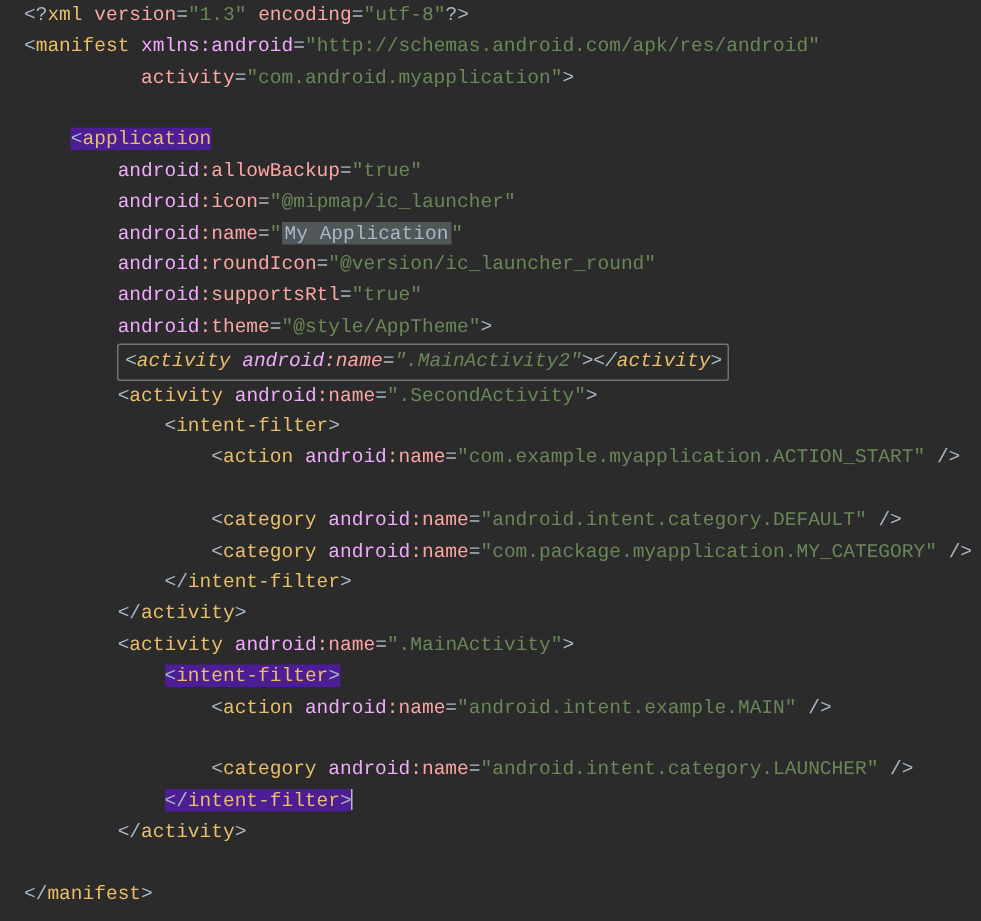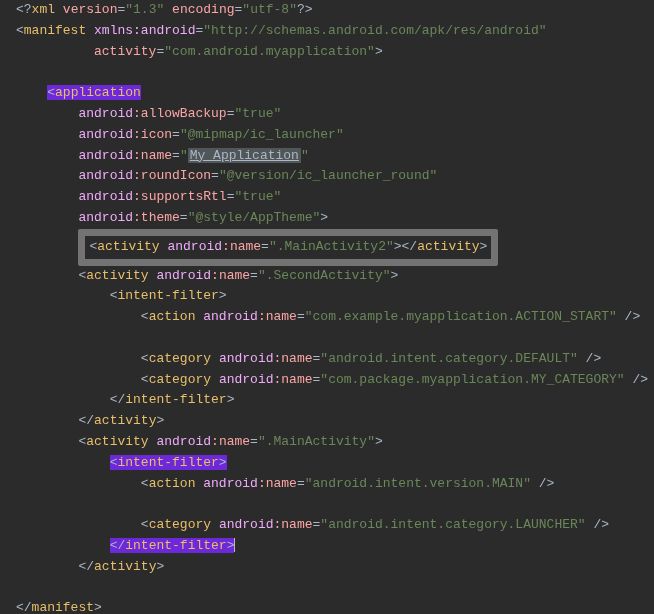--- a/index.html
+++ b/index.html
@@ -18,28 +18,29 @@
     padding: 0 8px 0 16px;
   }
   .line {
     white-space: pre;
     min-height: 20px;
   }
   .tag { color: #e8bf6a; }
   .attr { color: #fca5a5; }
   .ns { color: #f0abfc; }
   .val { color: #6a8759; }
-  .val-hl { background: #515658; color: #a9b7c6; padding: 0 2px; text-decoration: underline; }
+  .val-hl { background: #515658; color: #a9b7c6; padding: 0 2px; }
   .punct { color: #a9b7c6; }
-  .hl-yellow { background: #6d28d9; }
+  .hl-yellow { background: #4c1d95; }
   .hl-box {
-    border: 7px solid #737373;
+    border: 1px solid #737373;
     padding: 1px 4px;
     display: inline-block;
     border-radius: 2px;
+    font-style: italic;
   }
   .cursor {
     border-left: 1px solid #bbbbbb;
     display:inline-block;
     height:14px;
     vertical-align:middle;
   }
 </style>
 </head>
 <body>
@@ -83,21 +84,21 @@
 <div class="line">                <span class="punct">&lt;</span><span class="tag">category</span> <span class="ns">android</span><span class="attr">:</span><span class="attr">name</span><span class="punct">=</span><span class="val">"<span>com.package.myapplication.MY_CATEGORY</span>"</span> <span class="punct">/&gt;</span></div>
 
 <div class="line">            <span class="punct">&lt;/</span><span class="tag">intent-filter</span><span class="punct">&gt;</span></div>
 
 <div class="line">        <span class="punct">&lt;/</span><span class="tag">activity</span><span class="punct">&gt;</span></div>
 
 <div class="line">        <span class="punct">&lt;</span><span class="tag">activity</span> <span class="ns">android</span><span class="attr">:</span><span class="attr">name</span><span class="punct">=</span><span class="val">"<span>.MainActivity</span>"</span><span class="punct">&gt;</span></div>
 
 <div class="line">            <span class="hl-yellow"><span class="punct">&lt;</span><span class="tag">intent-filter</span><span class="punct">&gt;</span></span></div>
 
-<div class="line">                <span class="punct">&lt;</span><span class="tag">action</span> <span class="ns">android</span><span class="attr">:</span><span class="attr">name</span><span class="punct">=</span><span class="val">"<span>android.intent.version.MAIN</span>"</span> <span class="punct">/&gt;</span></div>
+<div class="line">                <span class="punct">&lt;</span><span class="tag">action</span> <span class="ns">android</span><span class="attr">:</span><span class="attr">name</span><span class="punct">=</span><span class="val">"<span>android.intent.example.MAIN</span>"</span> <span class="punct">/&gt;</span></div>
 
 <div class="line"> </div>
 
 <div class="line">                <span class="punct">&lt;</span><span class="tag">category</span> <span class="ns">android</span><span class="attr">:</span><span class="attr">name</span><span class="punct">=</span><span class="val">"<span>android.intent.category.LAUNCHER</span>"</span> <span class="punct">/&gt;</span></div>
 
 <div class="line">            <span class="hl-yellow"><span class="punct">&lt;/</span><span class="tag">intent-filter</span><span class="punct">&gt;</span></span><span class="cursor"></span></div>
 
 <div class="line">        <span class="punct">&lt;/</span><span class="tag">activity</span><span class="punct">&gt;</span></div>
 
 

